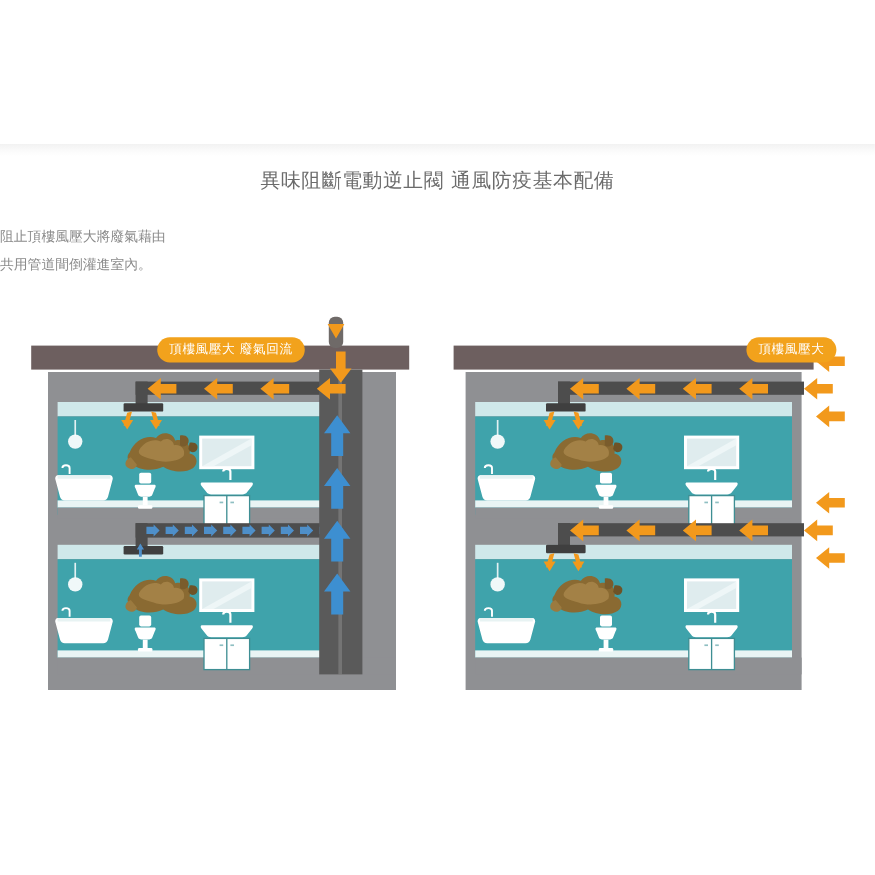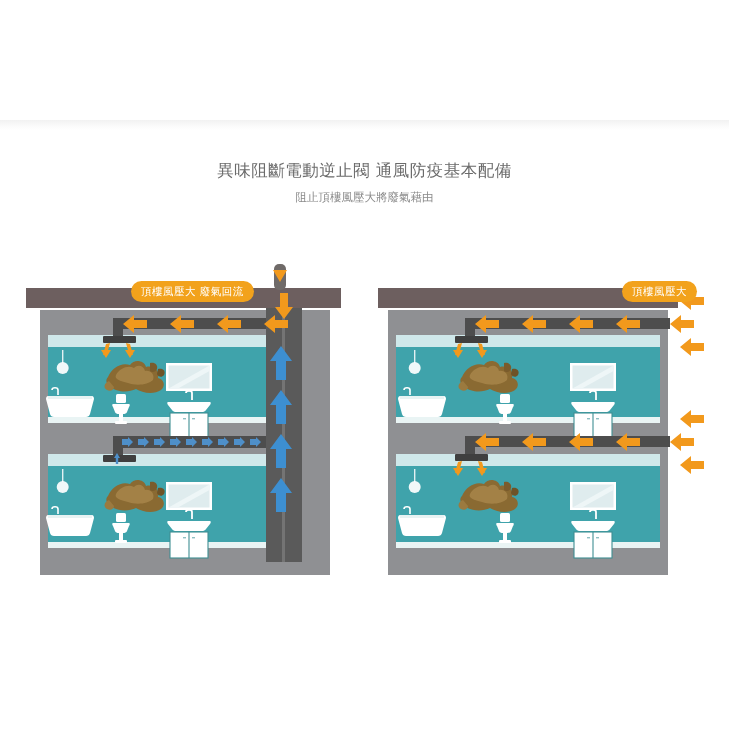--- a/index.html
+++ b/index.html
@@ -30,32 +30,30 @@
   .page-title {
     position: absolute;
     left: 0;
     top: 140px;
     width: 729px;
     text-align: center;
     font-size: 16.5px;
     letter-spacing: 0.5px;
     color: #6b6b6b;
     font-weight: 500;
-    margin-top: 20px;
   }
   .subtitle-row {
     position: absolute;
     top: 186px;
     left: 0;
     width: 729px;
     display: flex;
   }
   .subtitle-col {
     flex: 1 1 50%;
-    text-align: center;
     font-size: 11.5px;
     line-height: 23px;
     color: #8a8a8a;
   }
   .subtitle-col .ln { display: block; }
 
   .diagram-row {
     position: absolute;
     top: 262px;
     left: 0;
@@ -93,20 +91,21 @@
 
 <div id="page">
 
   <div class="top-divider"></div>
 
   <div class="page-title">異味阻斷電動逆止閥 通風防疫基本配備</div>
 
   <div class="subtitle-row">
     <div class="subtitle-col">
       <span class="ln">阻止頂樓風壓大將廢氣藉由</span>
+      <span class="ln">共用管道間倒灌進室內。</span>
     </div>
   </div>
 
   <div class="diagram-row">
 
     <div class="panel panel-left">
       <div class="badge badge-left">頂樓風壓大 廢氣回流</div>
 
       <svg class="dia" width="350" height="345" viewBox="0 0 350 345">
         <defs>

